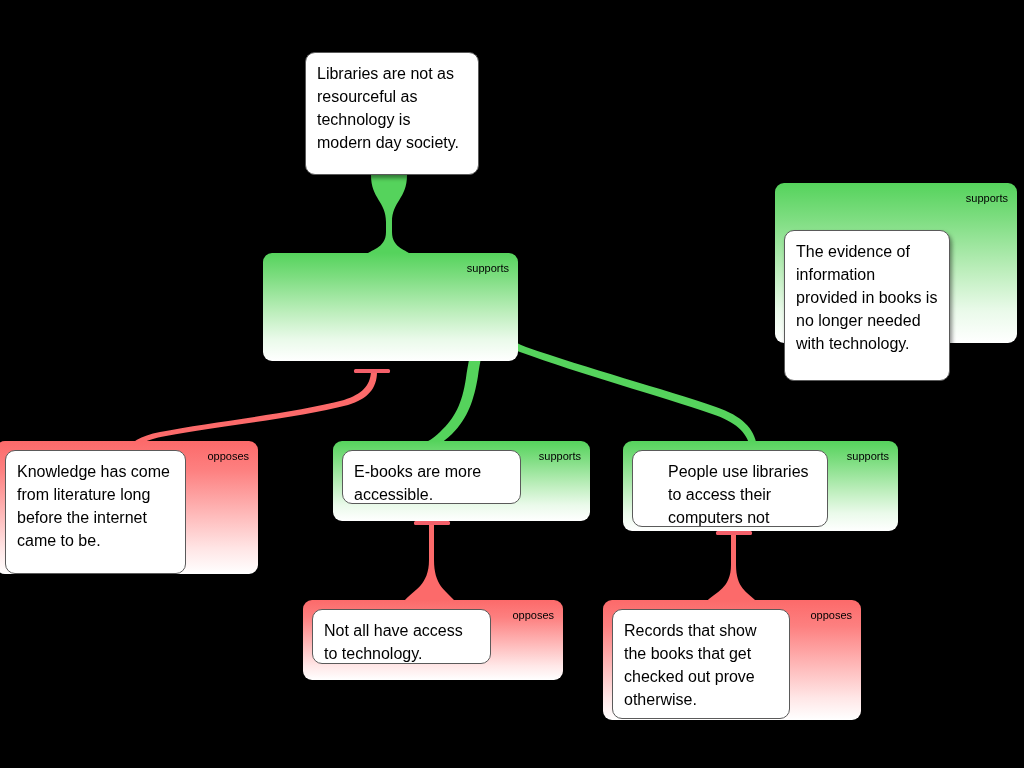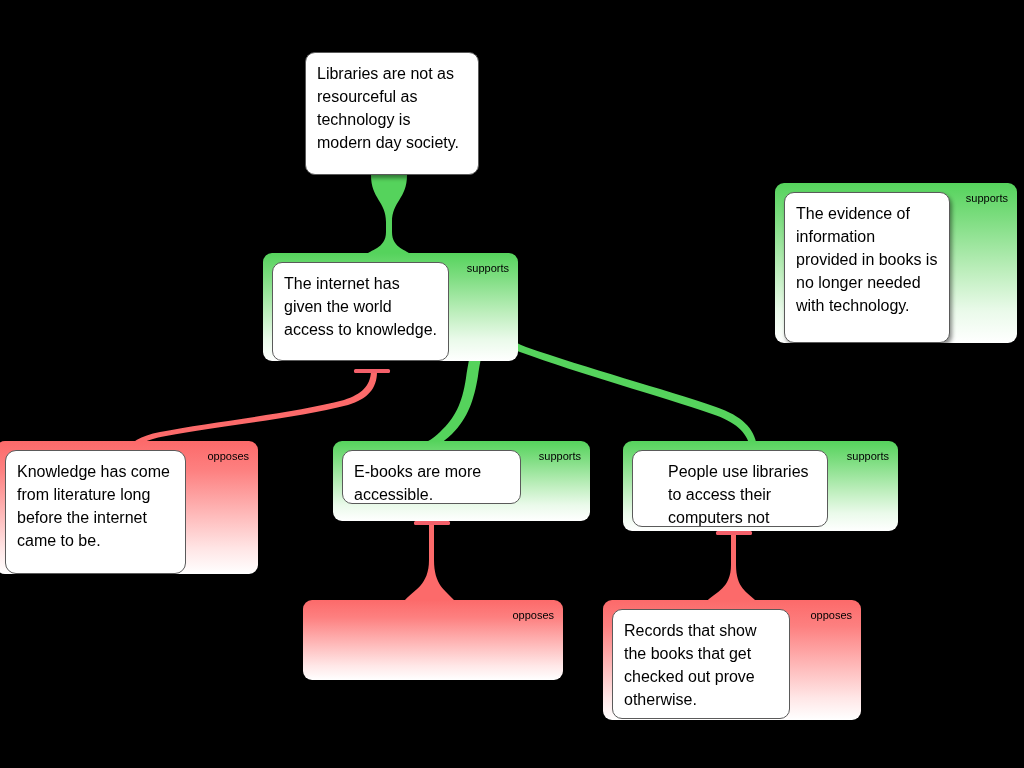--- a/index.html
+++ b/index.html
@@ -161,39 +161,36 @@
   <div class="node root" style="left:305px; top:52px; width:174px; height:123px;">
     <div class="card shadowed">
       <span>Libraries are not as resourceful as technology is modern day society.</span>
     </div>
   </div>
 
   <div class="node held" style="left:263px; top:253px; width:255px; height:108px;">
     <div class="holder supports">
       <span class="relation-label">supports</span>
     </div>
-    <div class="card" style="width:177px; height:99px;">
-      <span>The internet has given the world access to knowledge.</span>
-    </div>
   </div>
 
   <div class="node held" style="left:775px; top:183px; width:242px; height:160px;">
     <div class="holder supports">
       <span class="relation-label">supports</span>
     </div>
-    <div class="card shadowed" style="width:166px; height:151px;">
+    <div class="card shadowed" style="width:166px; height:151px;margin-top:38px;">
       <span>The evidence of information provided in books is no longer needed with technology.</span>
     </div>
   </div>
 
   <div class="node held" style="left:-4px; top:441px; width:262px; height:133px;">
     <div class="holder opposes">
       <span class="relation-label">opposes</span>
     </div>
-    <div class="card" style="width:181px; height:124px;border-radius:11px;">
+    <div class="card" style="width:181px; height:124px;">
       <span>Knowledge has come from literature long before the internet came to be.</span>
     </div>
   </div>
 
   <div class="node held" style="left:333px; top:441px; width:257px; height:80px;">
     <div class="holder supports">
       <span class="relation-label">supports</span>
     </div>
     <div class="card" style="width:179px; height:54px;">
       <span>E-books are more accessible.</span>
@@ -206,20 +203,23 @@
     </div>
     <div class="card" style="width:196px; height:77px;padding-left:35px;">
       <span>People use libraries to access their computers not books.</span>
     </div>
   </div>
 
   <div class="node held" style="left:303px; top:600px; width:260px; height:80px;">
     <div class="holder opposes">
       <span class="relation-label">opposes</span>
     </div>
+    <div class="card" style="width:179px; height:55px;">
+      <span>Not all have access to technology.</span>
+    </div>
   </div>
 
   <div class="node held" style="left:603px; top:600px; width:258px; height:120px;">
     <div class="holder opposes">
       <span class="relation-label">opposes</span>
     </div>
     <div class="card" style="width:178px; height:110px;">
       <span>Records that show the books that get checked out prove otherwise.</span>
     </div>
   </div>

